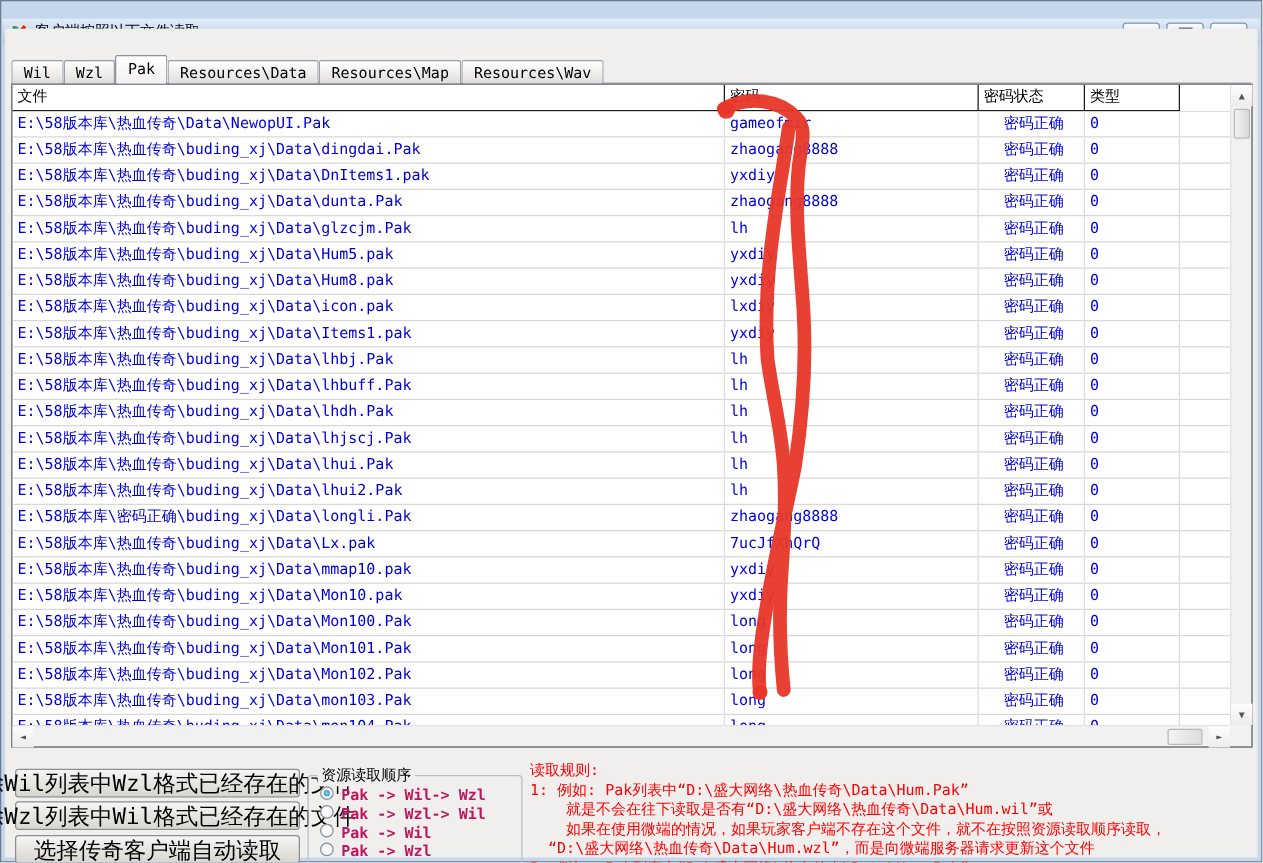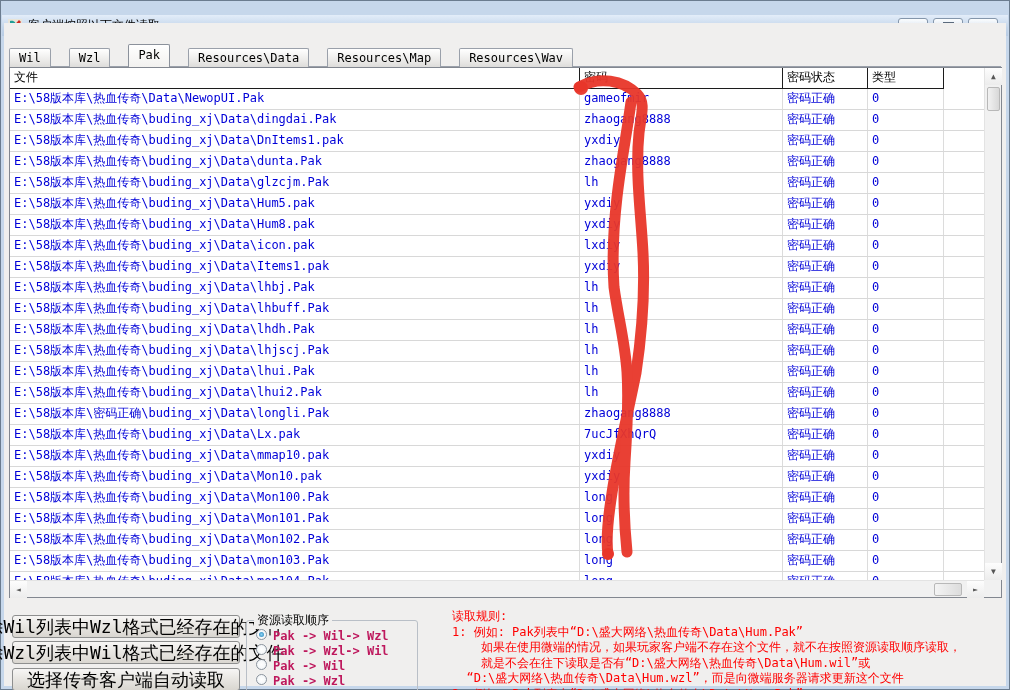--- a/index.html
+++ b/index.html
@@ -18,37 +18,37 @@
   .wc-btn{width:28px;height:16px;border:1px solid #8496ab;border-radius:3px;
     background:linear-gradient(#fbfdfe,#dfe8f2 45%,#c5d2e2);display:flex;align-items:center;justify-content:center;}
   .glyph-min{width:10px;height:3px;background:#5a6a7d;margin-top:6px;}
   .glyph-max{width:9px;height:8px;border:1px solid #5a6a7d;border-top-width:2px;background:#eef3f9;}
   .glyph-close{color:#5a6a7d;font-size:11px;font-weight:bold;line-height:1;}
   .client{position:absolute;left:3px;right:3px;top:22px;bottom:3px;background:#f0efee;}
 
   
   .tabline{position:absolute;left:5px;right:5px;top:43px;height:1px;background:#9aa0aa;}
   .tab-bar{position:absolute;left:5px;top:22px;height:22px;display:flex;align-items:flex-end;}
-  .tab{height:18px;line-height:18px;padding:0 9px;margin-right:18px;background:linear-gradient(#ffffff,#e9e8e6 70%,#dddcda);
+  .tab{height:18px;line-height:18px;padding:0 9px;margin-right:0;background:linear-gradient(#ffffff,#e9e8e6 70%,#dddcda);
     border:1px solid #9aa0aa;border-bottom:none;border-radius:2px 2px 0 0;color:#000;white-space:pre;}
   .tab.selected{height:22px;line-height:20px;background:linear-gradient(#ffffff,#f2f1ef);position:relative;z-index:3;
     border-color:#8b919b;}
   
   .listview{position:absolute;left:5px;top:44px;width:993px;height:531px;background:#404040;
     border:1px solid #828790;box-sizing:border-box;}
   .lheader{position:absolute;left:0;top:0;right:17px;height:21px;display:flex;background:#fff;}
   .hcell{box-sizing:border-box;height:21px;line-height:19px;padding-left:4px;color:#000;
     border-right:1px solid #1c1c1c;border-bottom:1px solid #1c1c1c;white-space:nowrap;overflow:hidden;}
   .h-file{width:570px;}.h-pwd{width:203px;}.h-status{width:85px;}.h-type{width:76px;}
   .h-filler{flex:1;border-right:none;border-bottom:none;}
   .rows{position:absolute;left:0;top:21px;right:17px;bottom:17px;overflow:hidden;background:#fff;}
   .trow{height:21px;box-sizing:border-box;display:flex;border-bottom:1px solid #d8d8d8;color:#0000d8;}
   .cell{box-sizing:border-box;height:20px;line-height:19px;padding-left:4px;white-space:nowrap;overflow:hidden;
     border-right:1px solid #dcdcdc;}
-  .c-file{width:570px;}.c-pwd{width:203px;}.c-status{width:85px;}.c-type{width:76px;}
+  .c-file{width:570px;}.c-pwd{width:203px;}.c-status{width:85px;text-align:center;}.c-type{width:76px;}
   .c-filler{flex:1;border-right:none;}
   
   .vscroll{position:absolute;top:0;right:0;bottom:17px;width:17px;background:#f1f1f1;border-left:1px solid #e3e3e3;box-sizing:border-box;}
   .hscroll{position:absolute;left:0;right:17px;bottom:0;height:17px;background:#f1f1f1;border-top:1px solid #e3e3e3;box-sizing:border-box;}
   .corner{position:absolute;right:0;bottom:0;width:17px;height:17px;background:#f1f1f1;}
   .sb-btn{position:absolute;width:17px;height:17px;display:flex;align-items:center;justify-content:center;
     background:linear-gradient(#fdfdfd,#ececec);color:#565656;font-size:8px;line-height:1;}
   .sb-thumb{position:absolute;background:linear-gradient(90deg,#f4f4f4,#dcdcdc);border:1px solid #b8b8b8;border-radius:2px;box-sizing:border-box;}
   .vs-up{top:0;left:0;}
   .vs-down{bottom:0;left:0;}
@@ -64,21 +64,21 @@
   .groupbox{position:absolute;left:242px;top:597px;width:172px;height:88px;border:1px solid #b9bfc7;
     border-radius:3px;box-sizing:border-box;}
   .groupbox-label{position:absolute;left:250px;top:589px;background:#f0efee;padding:0 3px;color:#000;}
   .radio-list{position:absolute;left:252px;top:606px;width:158px;}
   .radio-item{display:flex;align-items:flex-start;height:15px;margin-bottom:0;color:#be185d;white-space:pre;font-weight:bold;}
   .radio{width:11px;height:11px;border-radius:50%;border:1px solid #8a939d;background:radial-gradient(#ffffff,#eef2f5);
     margin-right:6px;box-sizing:border-box;flex:0 0 auto;position:relative;}
   .radio.on::after{content:"";position:absolute;left:2px;top:2px;width:5px;height:5px;border-radius:50%;
     background:radial-gradient(#8ed2f2,#1e7fb8);}
   .rules{position:absolute;left:420px;top:586px;color:#ff0000;line-height:15.5px;white-space:pre;}
-  .rules div{white-space:pre;margin-left:28px;}
+  .rules div{white-space:pre;}
   
   .scribble{position:absolute;left:0;top:0;pointer-events:none;z-index:9;}
 </style>
 </head>
 <body>
 
 <div class="win">
   <div class="titlebar">
     <svg class="app-icon" viewBox="0 0 16 16">
       <rect x="1" y="1" width="14" height="14" fill="#e8e4d8"></rect>
@@ -313,21 +313,21 @@
     <div class="groupbox"></div>
     <div class="groupbox-label">资源读取顺序</div>
     <div class="radio-list" id="radio-list">
         <label class="radio-item"><span class="radio on"></span><span>Pak -&gt; Wil-&gt; Wzl</span></label>
         <label class="radio-item"><span class="radio"></span><span>Pak -&gt; Wzl-&gt; Wil</span></label>
         <label class="radio-item"><span class="radio"></span><span>Pak -&gt; Wil</span></label>
         <label class="radio-item"><span class="radio"></span><span>Pak -&gt; Wzl</span></label>
         <label class="radio-item"><span>Pak</span></label>
       </div>
 
-    <div class="rules" id="rules"><div>读取规则:</div><div>1: 例如: Pak列表中“D:\盛大网络\热血传奇\Data\Hum.Pak”</div><div>    如果在使用微端的情况，如果玩家客户端不存在这个文件，就不在按照资源读取顺序读取，</div><div>    就是不会在往下读取是否有“D:\盛大网络\热血传奇\Data\Hum.wil”或</div><div>  “D:\盛大网络\热血传奇\Data\Hum.wzl”，而是向微端服务器请求更新这个文件</div><div>2: 例如: Pak列表中“D:\盛大网络\热血传奇\Data\Hum.Pak”</div></div>
+    <div class="rules" id="rules"><div>读取规则:</div><div>1: 例如: Pak列表中“D:\盛大网络\热血传奇\Data\Hum.Pak”</div><div>    就是不会在往下读取是否有“D:\盛大网络\热血传奇\Data\Hum.wil”或</div><div>    如果在使用微端的情况，如果玩家客户端不存在这个文件，就不在按照资源读取顺序读取，</div><div>  “D:\盛大网络\热血传奇\Data\Hum.wzl”，而是向微端服务器请求更新这个文件</div><div>2: 例如: Pak列表中“D:\盛大网络\热血传奇\Data\Hum.Pak”</div></div>
   </div>
 
   <svg class="scribble" width="1010" height="690" viewBox="0 0 1010 690">
     <g fill="none" stroke="#e8362a" stroke-width="11" stroke-linecap="round" stroke-linejoin="round" opacity="0.95">
       <path d="M578,86 C598,75 622,79 636,93 C645,102 640,114 638,132 C634,172 640,212 642,252 C644,292 641,332 635,372 C627,412 617,452 611,492 C607,517 605,540 607,553"></path>
       <path d="M630,101 C626,131 620,161 616,196 C612,231 611,256 613,286 C617,316 624,341 626,371 C628,401 626,431 624,461 C622,491 623,521 626,551"></path>
     </g>
     <circle cx="580" cy="87" r="7" fill="#e8362a" opacity="0.95"></circle>
     <circle cx="607" cy="553" r="6" fill="#e8362a" opacity="0.95"></circle>
   </svg>

